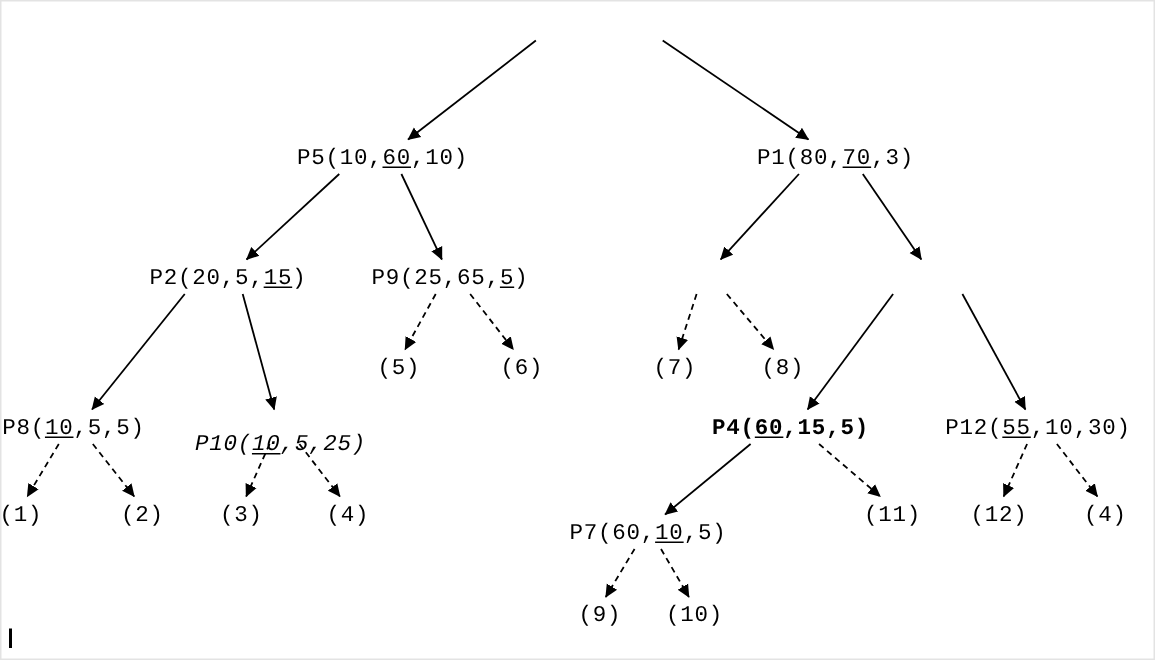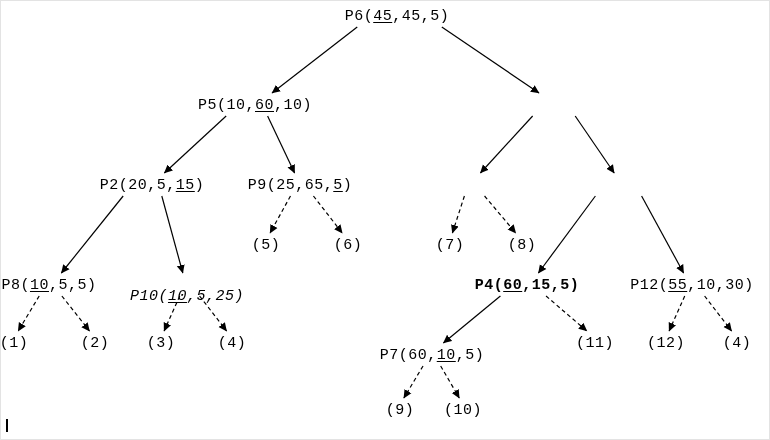--- a/index.html
+++ b/index.html
@@ -57,22 +57,22 @@
       <line x1="61.88" y1="296" x2="89.48" y2="331" class="edge dashed" marker-end="url(#arrowhead)"></line>
       <line x1="179.72" y1="296" x2="164.12" y2="331" class="edge dashed" marker-end="url(#arrowhead)"></line>
       <line x1="199.6" y1="296" x2="226.6" y2="331" class="edge dashed" marker-end="url(#arrowhead)"></line>
       <line x1="546.04" y1="296" x2="586.84" y2="331" class="edge dashed" marker-end="url(#arrowhead)"></line>
       <line x1="684.72" y1="296" x2="669.12" y2="331" class="edge dashed" marker-end="url(#arrowhead)"></line>
       <line x1="704.6" y1="296" x2="731.6" y2="331" class="edge dashed" marker-end="url(#arrowhead)"></line>
       <line x1="423.04" y1="366" x2="403.84" y2="398" class="edge dashed" marker-end="url(#arrowhead)"></line>
       <line x1="440.68" y1="366" x2="459.28" y2="398" class="edge dashed" marker-end="url(#arrowhead)"></line>
     </svg>
   <span class="cursor"></span>
-<div class="node" style="left: 397px; top: 8px;">P6(<span class="u">45</span>,<span>45</span>,<span>5</span>)</div>
     <div class="node" style="left: 255px; top: 97px; font-family: Liberation Mono, monospace;">P5(<span>10</span>,<span class="u">60</span>,<span>10</span>)</div>
+    <div class="node" style="left: 557px; top: 97px;">P1(<span>80</span>,<span class="u">70</span>,<span>3</span>)</div>
     <div class="node" style="left: 152px; top: 177px;">P2(<span>20</span>,<span>5</span>,<span class="u">15</span>)</div>
     <div class="node" style="left: 300px; top: 177px;">P9(<span>25</span>,<span>65</span>,<span class="u">5</span>)</div>
     <div class="node" style="left: 49px; top: 277px;">P8(<span class="u">10</span>,<span>5</span>,<span>5</span>)</div>
     <div class="node" style="left: 187px; top: 288px; font-style: italic;">P10(<span class="u">10</span>,<span>5</span>,<span>25</span>)</div>
     <div class="node" style="left: 527px; top: 277px; font-weight: bold;">P4(<span class="u">60</span>,<span>15</span>,<span>5</span>)</div>
     <div class="node" style="left: 692px; top: 277px;">P12(<span class="u">55</span>,<span>10</span>,<span>30</span>)</div>
     <div class="node" style="left: 432px; top: 347px;">P7(<span>60</span>,<span class="u">10</span>,<span>5</span>)</div>
     <div class="leaf" style="left: 14px; top: 335px;">(1)</div>
     <div class="leaf" style="left: 95px; top: 335px;">(2)</div>
     <div class="leaf" style="left: 161px; top: 335px;">(3)</div>

